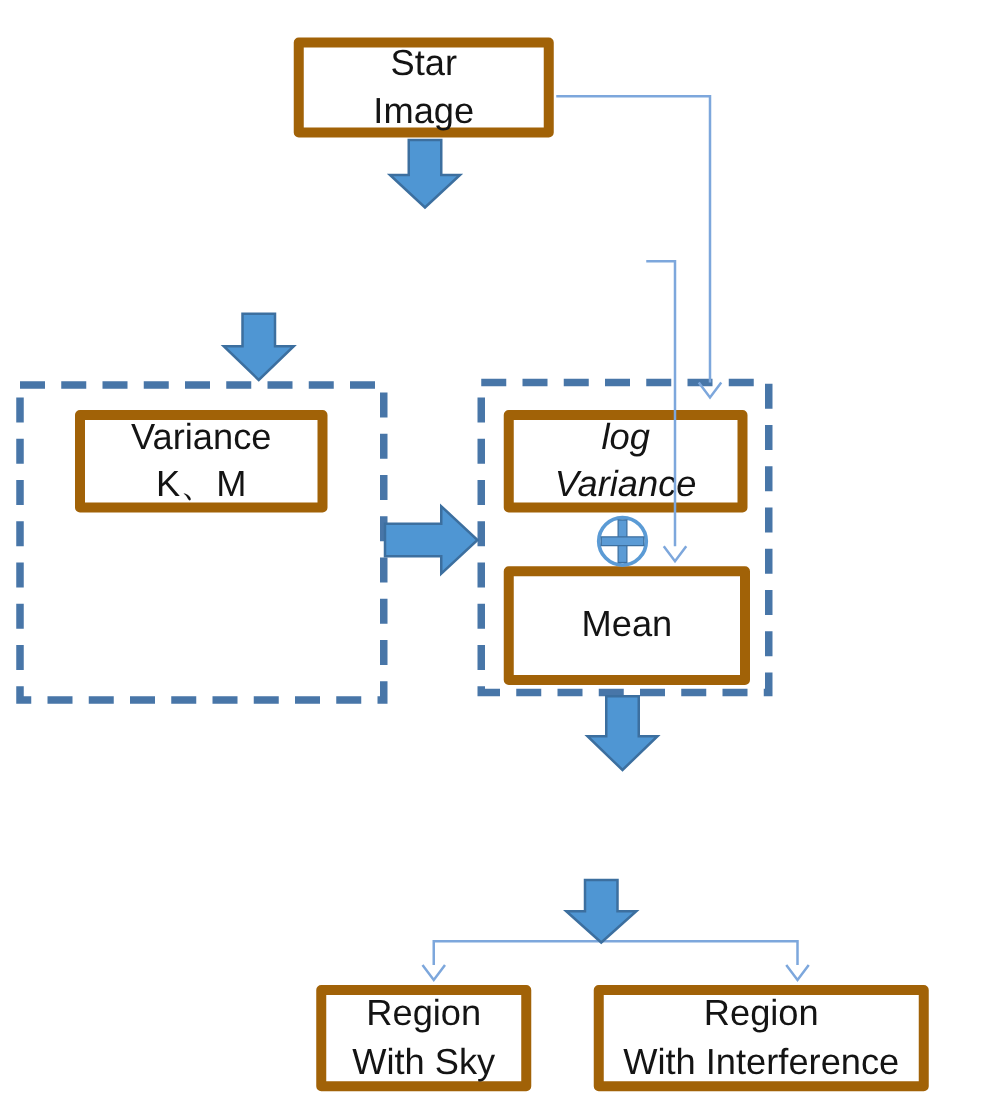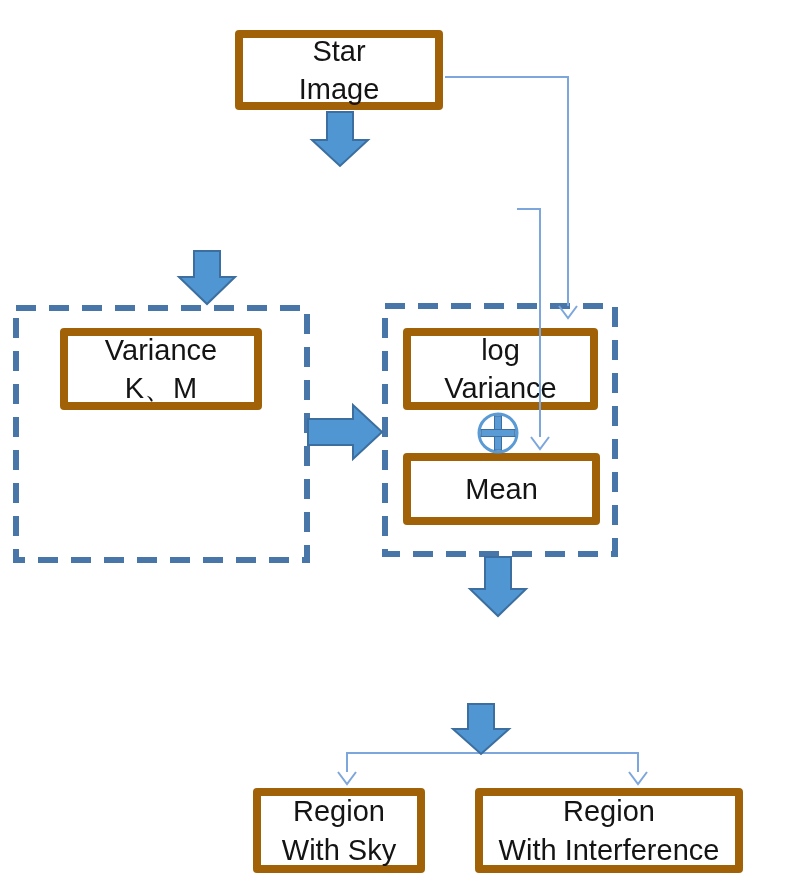--- a/index.html
+++ b/index.html
@@ -68,26 +68,26 @@
 Image</span>
   </div>
 
 
   <div class="node" style="left:60px; top:328px; width:202px; height:82px;">
     <span class="node-label">Variance
 K、M</span>
   </div>
 
 
-  <div class="node" style="left:403px; top:328px; width:195px; height:82px;">
+  <div class="node" style="left:403px; top:328px; width:195px; height:82px;font-style:italic;">
     <span class="node-label">log
 Variance</span>
   </div>
 
-  <div class="node" style="left:403px; top:453px; width:197px; height:72px;">
+  <div class="node" style="left:403px; top:453px; width:197px; height:95px;">
     <span class="node-label">Mean</span>
   </div>
 
 
   <div class="node" style="left:253px; top:788px; width:172px; height:85px;">
     <span class="node-label">Region
 With Sky</span>
   </div>
 
   <div class="node" style="left:475px; top:788px; width:268px; height:85px;">

